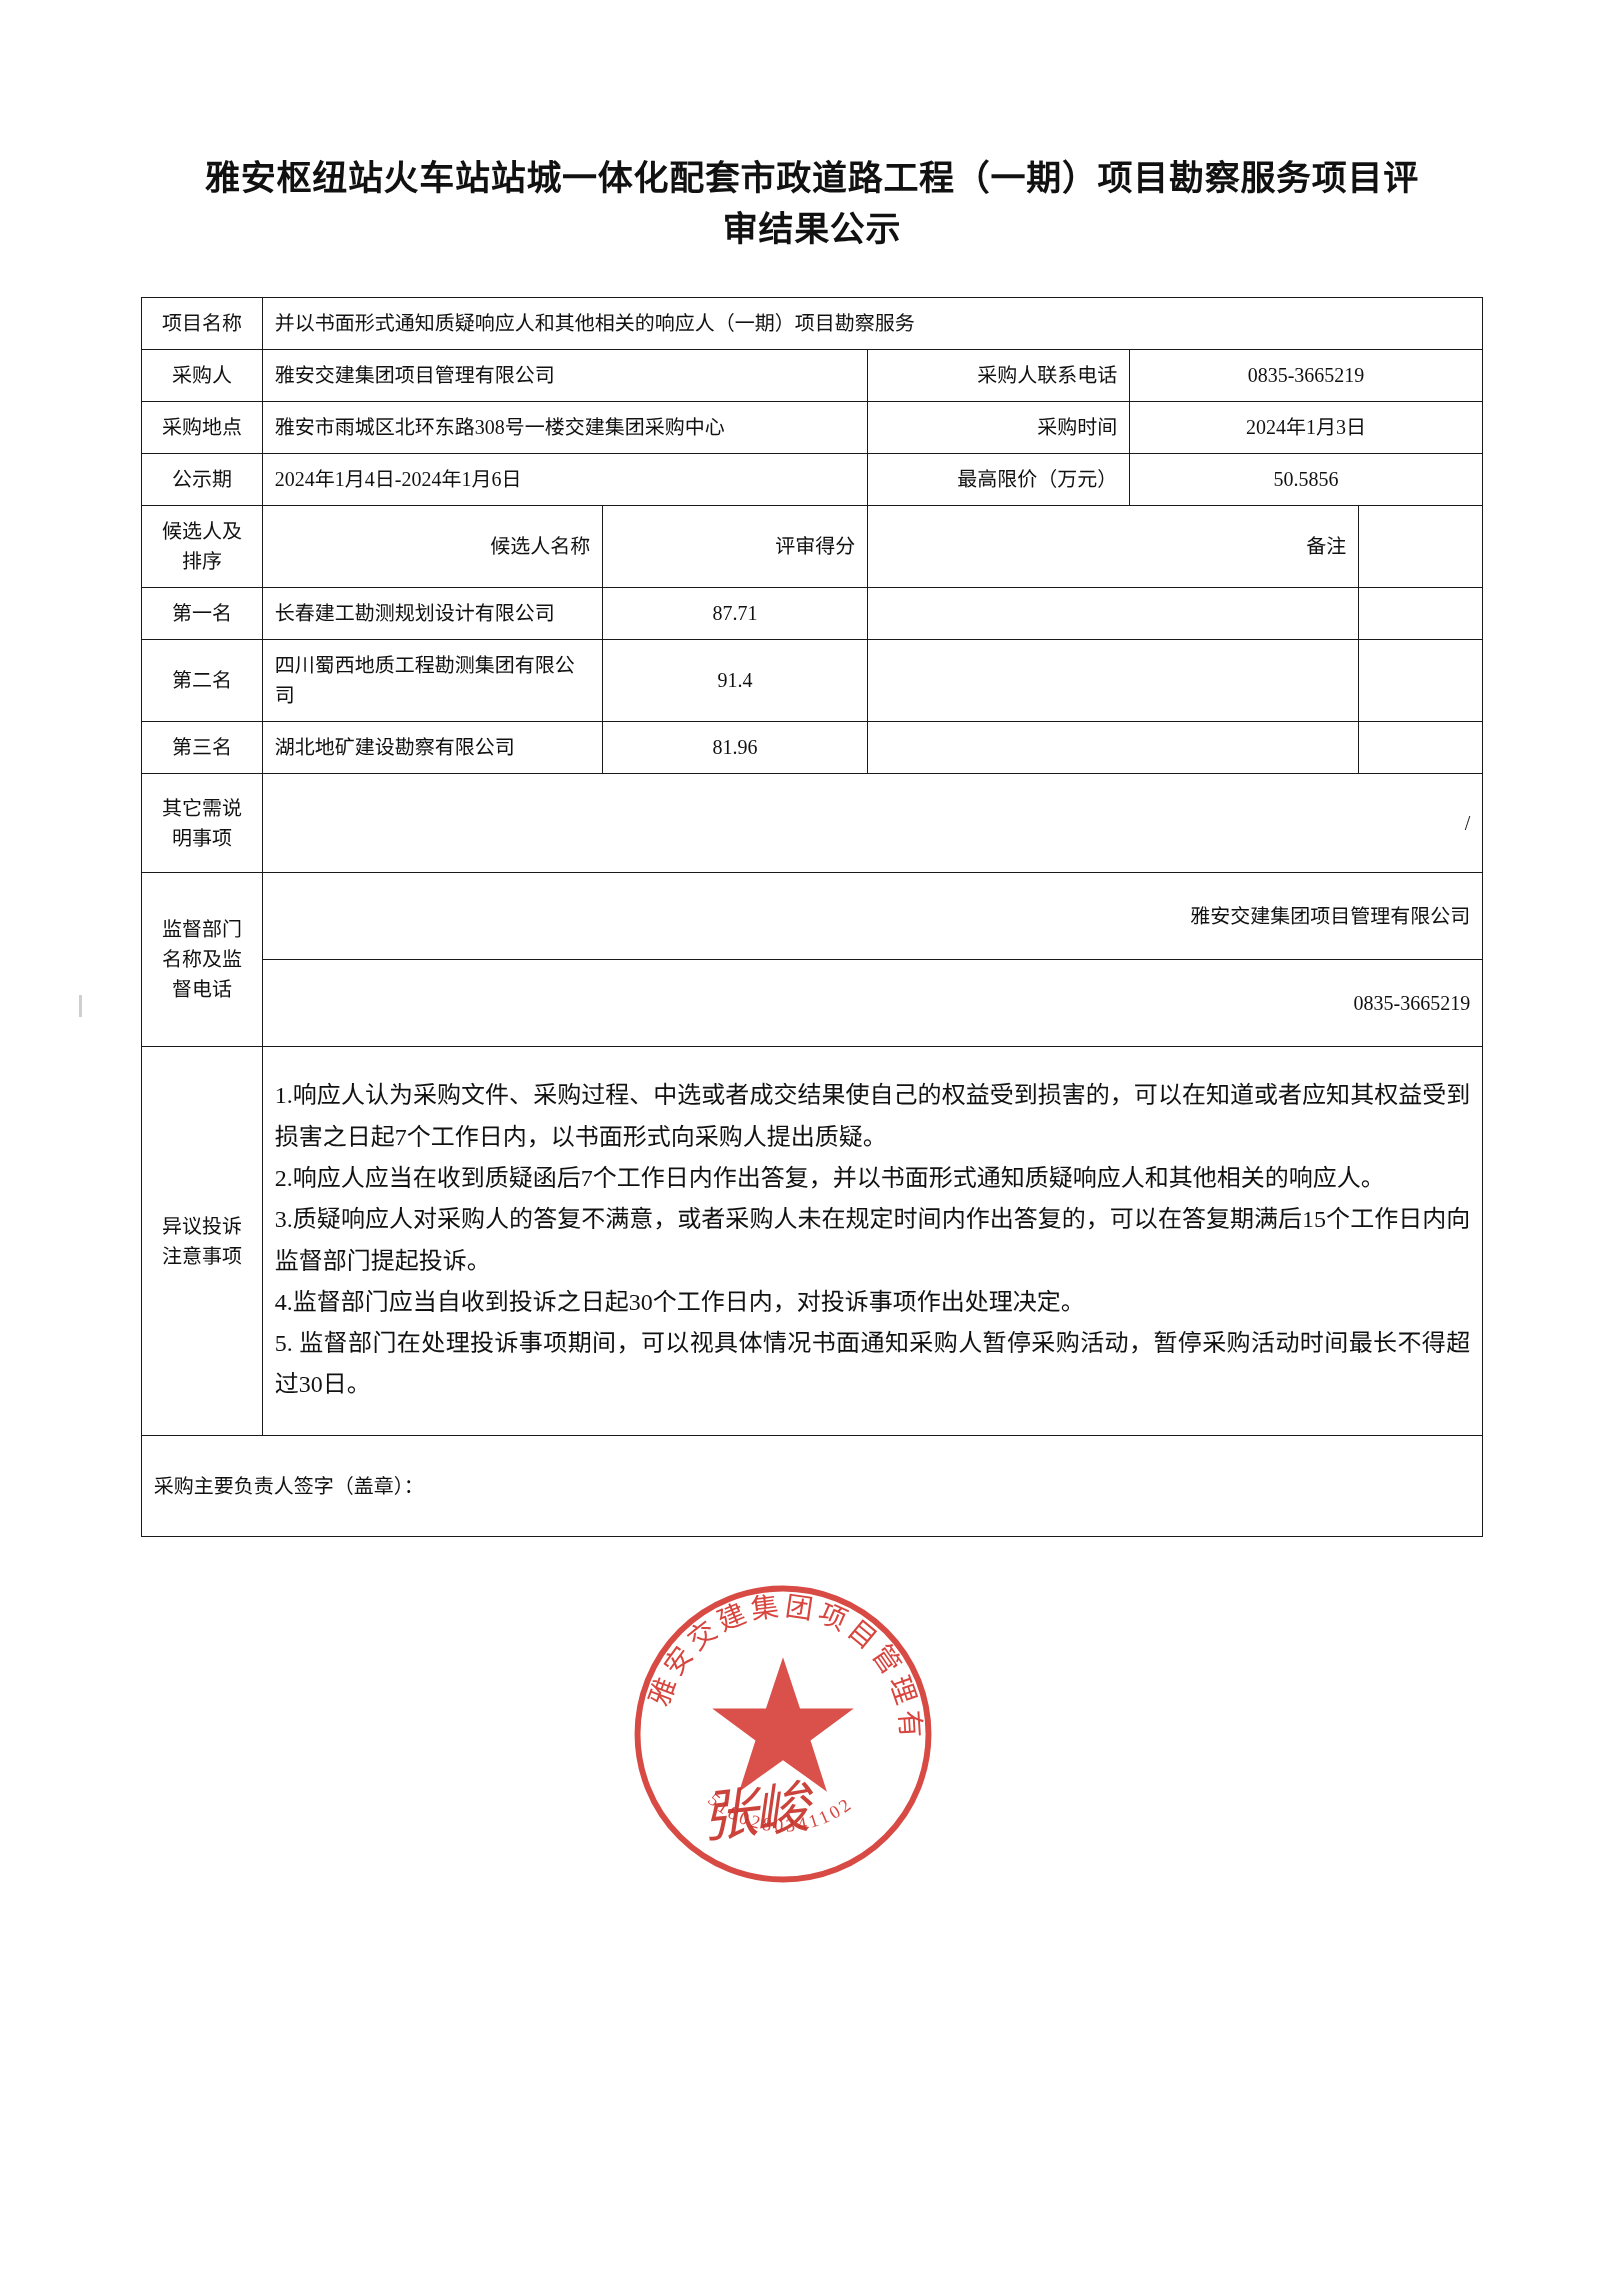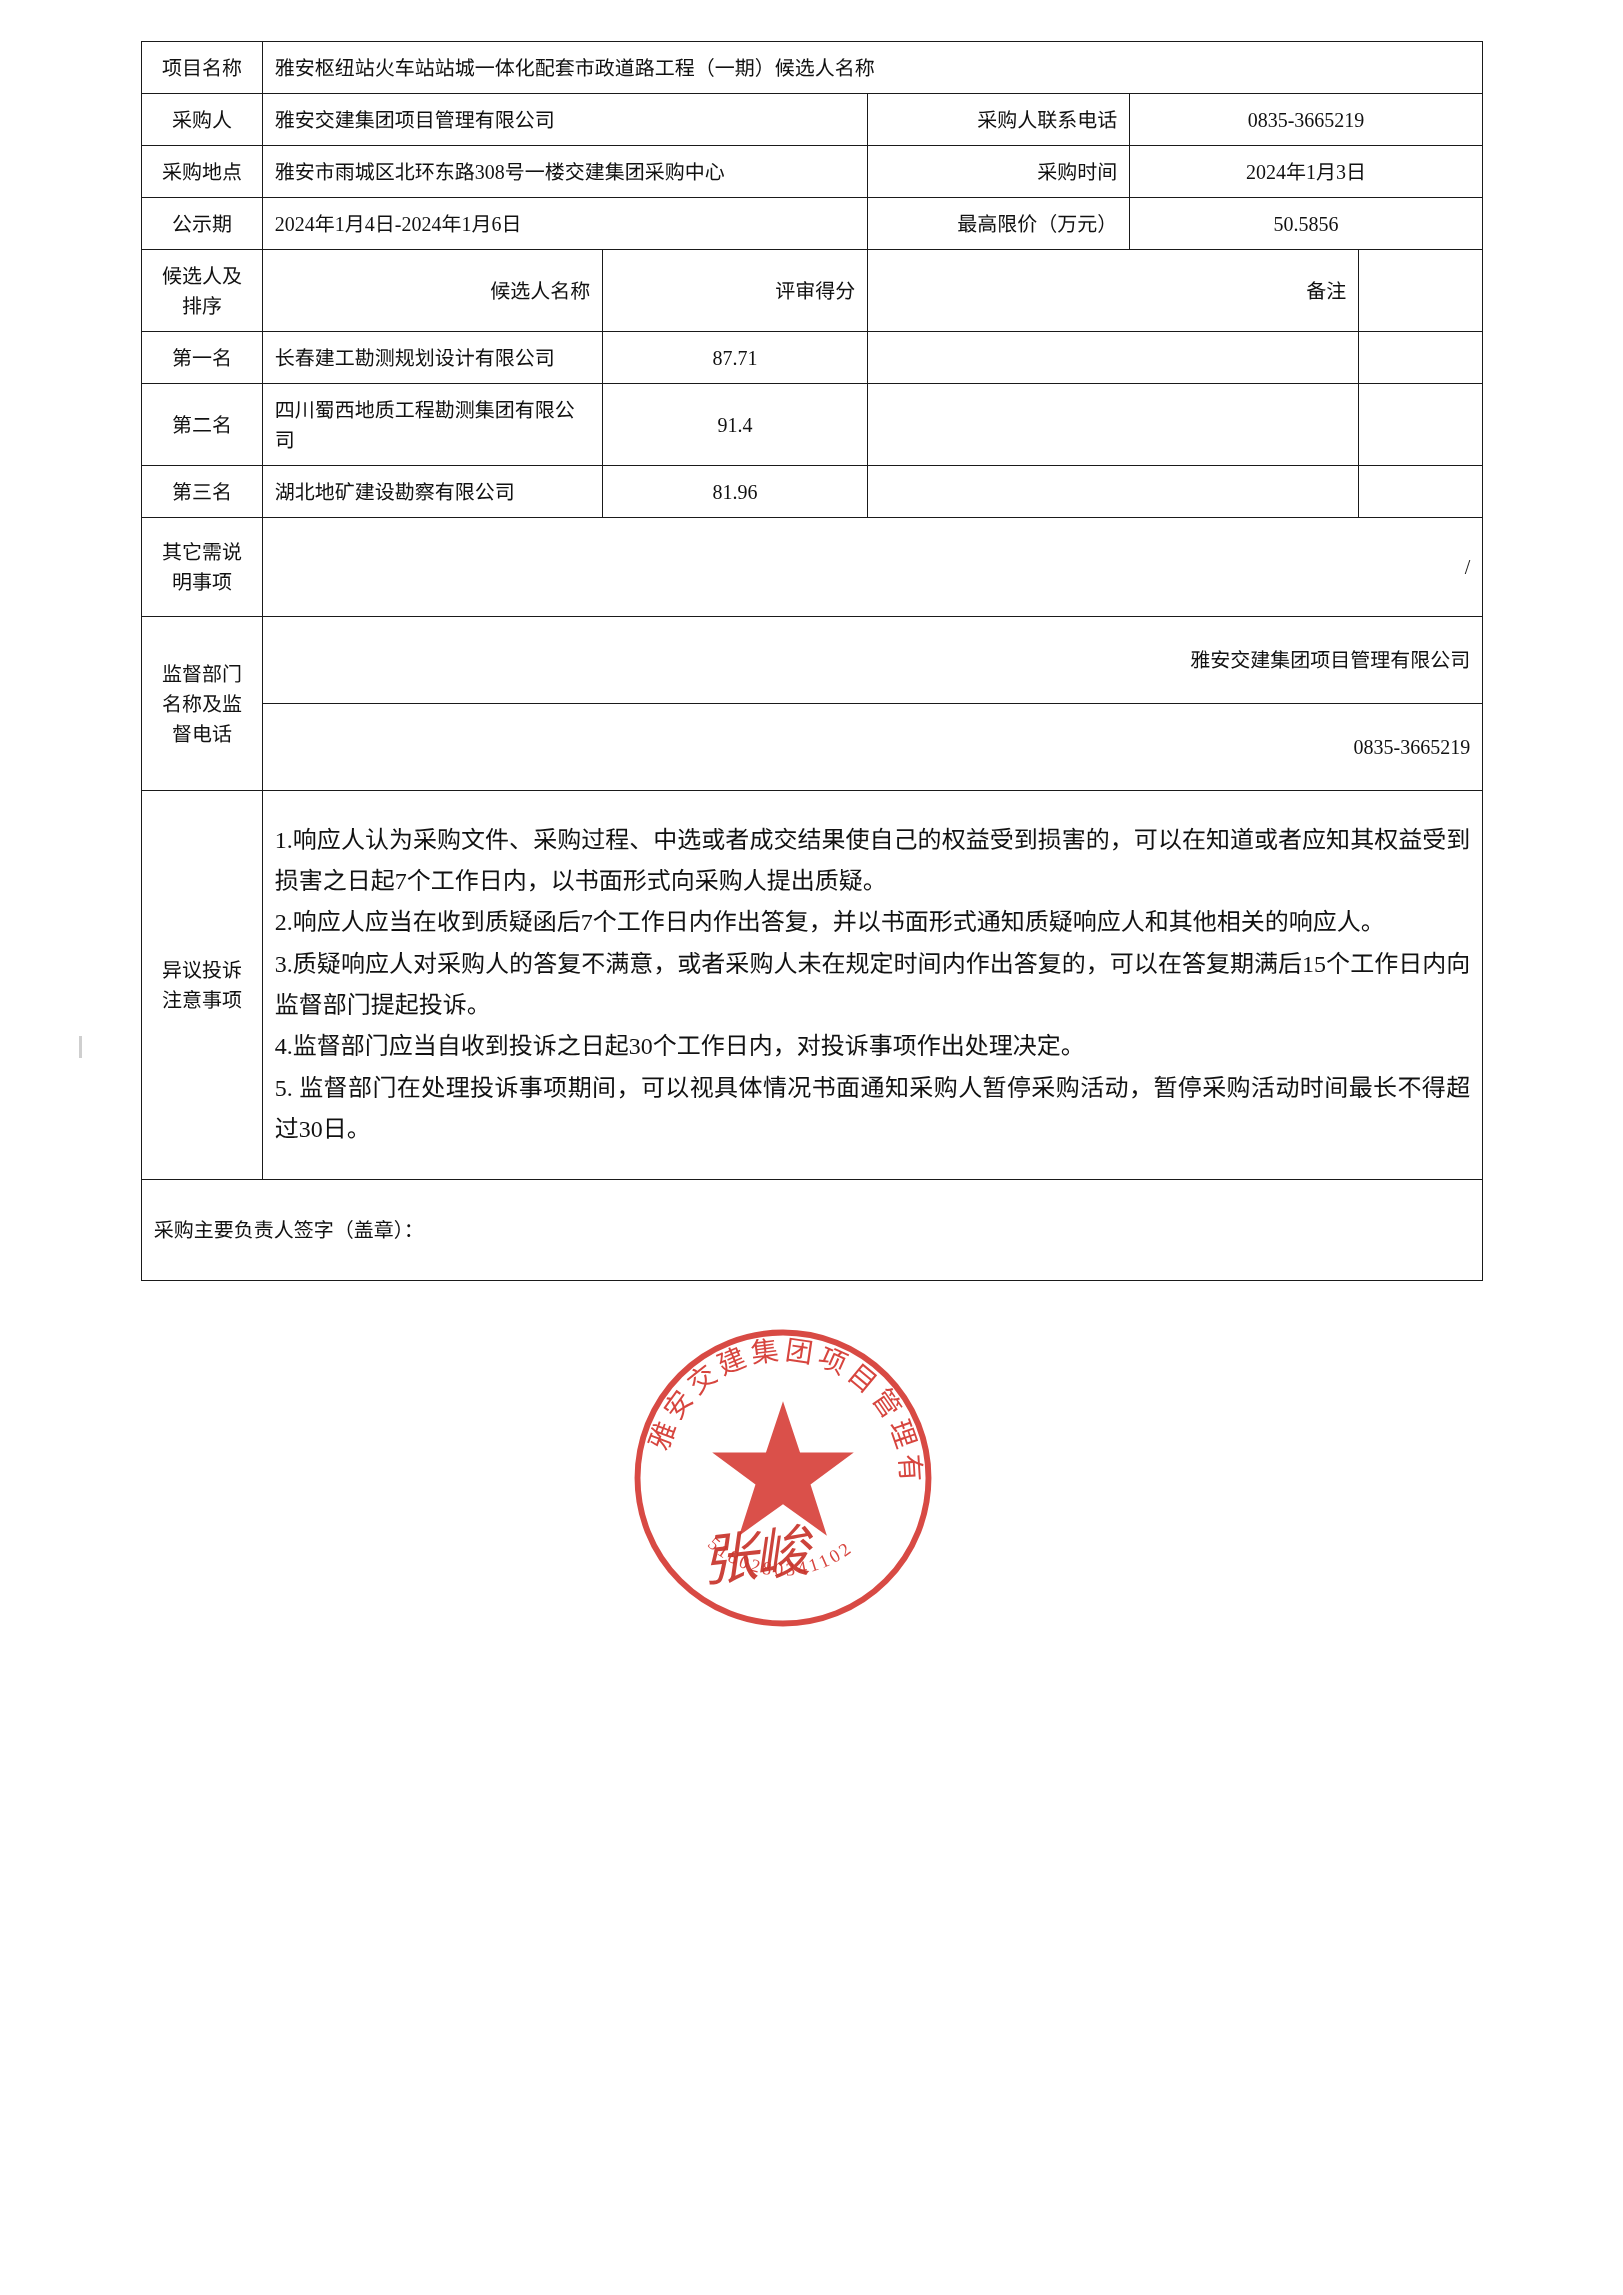--- a/index.html
+++ b/index.html
@@ -112,35 +112,36 @@
     background: #cfcfcf;
   }
 </style>
 </head>
 <body>
 
 <div class="page">
 
   <div class="mark-dot"></div>
 
+  <h1 class="title">雅安枢纽站火车站站城一体化配套市政道路工程（一期）项目勘察服务项目评审结果公示</h1>
 
   <div class="table-wrap">
     <table class="main">
       <colgroup>
         <col style="width:121px">
         <col style="width:340px">
         <col style="width:265px">
         <col style="width:262px">
         <col style="width:229px">
         <col style="width:124px">
       </colgroup>
       <tbody>
         <tr>
           <td class="lbl">项目名称</td>
-          <td class="lbl-left" colspan="5">雅安枢纽站火车站站城一体化配套市政道路工程（一期）候选人名称</td>
+          <td class="lbl-left" colspan="5">并以书面形式通知质疑响应人和其他相关的响应人（一期）项目勘察服务</td>
         </tr>
 
         <tr>
           <td class="lbl">采购人</td>
           <td class="lbl-left" colspan="2">雅安交建集团项目管理有限公司</td>
           <td class="ctr">采购人联系电话</td>
           <td class="num" colspan="2">0835-3665219</td>
         </tr>
 
         <tr>

